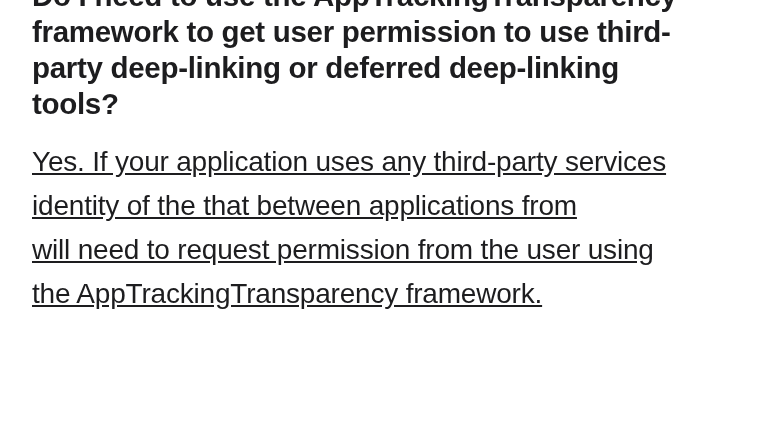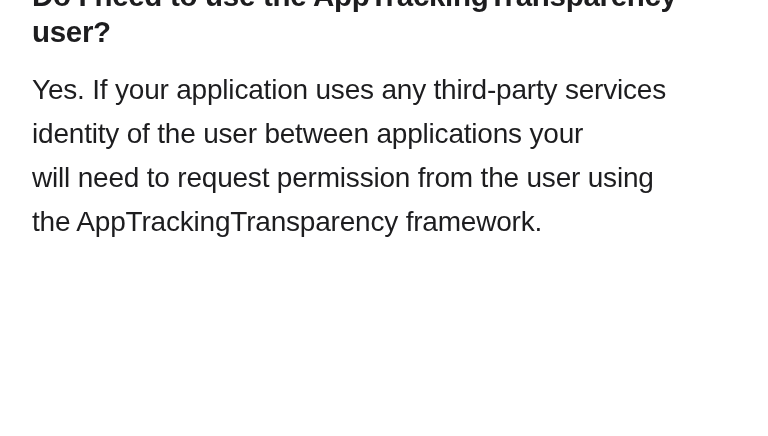--- a/index.html
+++ b/index.html
@@ -37,29 +37,32 @@
       font-family: "Liberation Sans", sans-serif;
       font-weight: normal;
       font-size: 28px;
       line-height: 44px;
       color: #1d1d1f;
       letter-spacing: -0.2px;
     }
     .faq-answer .line {
       display: block;
       white-space: nowrap;
+      text-decoration: underline;
     }
   </style>
 </head>
 <body>
 
 <div class="page">
   <h2 class="faq-question">
     <span class="line">Do I need to use the AppTrackingTransparency</span>
-    <span class="line">user?</span>
+    <span class="line">framework to get user permission to use third-</span>
+    <span class="line">party deep-linking or deferred deep-linking</span>
+    <span class="line">tools?</span>
   </h2>
   <p class="faq-answer">
     <span class="line">Yes. If your application uses any third-party services</span>
-    <span class="line">identity of the user between applications your</span>
+    <span class="line">identity of the that between applications from</span>
     <span class="line">will need to request permission from the user using</span>
     <span class="line">the AppTrackingTransparency framework.</span>
   </p>
 </div>
 
 </body></html>

